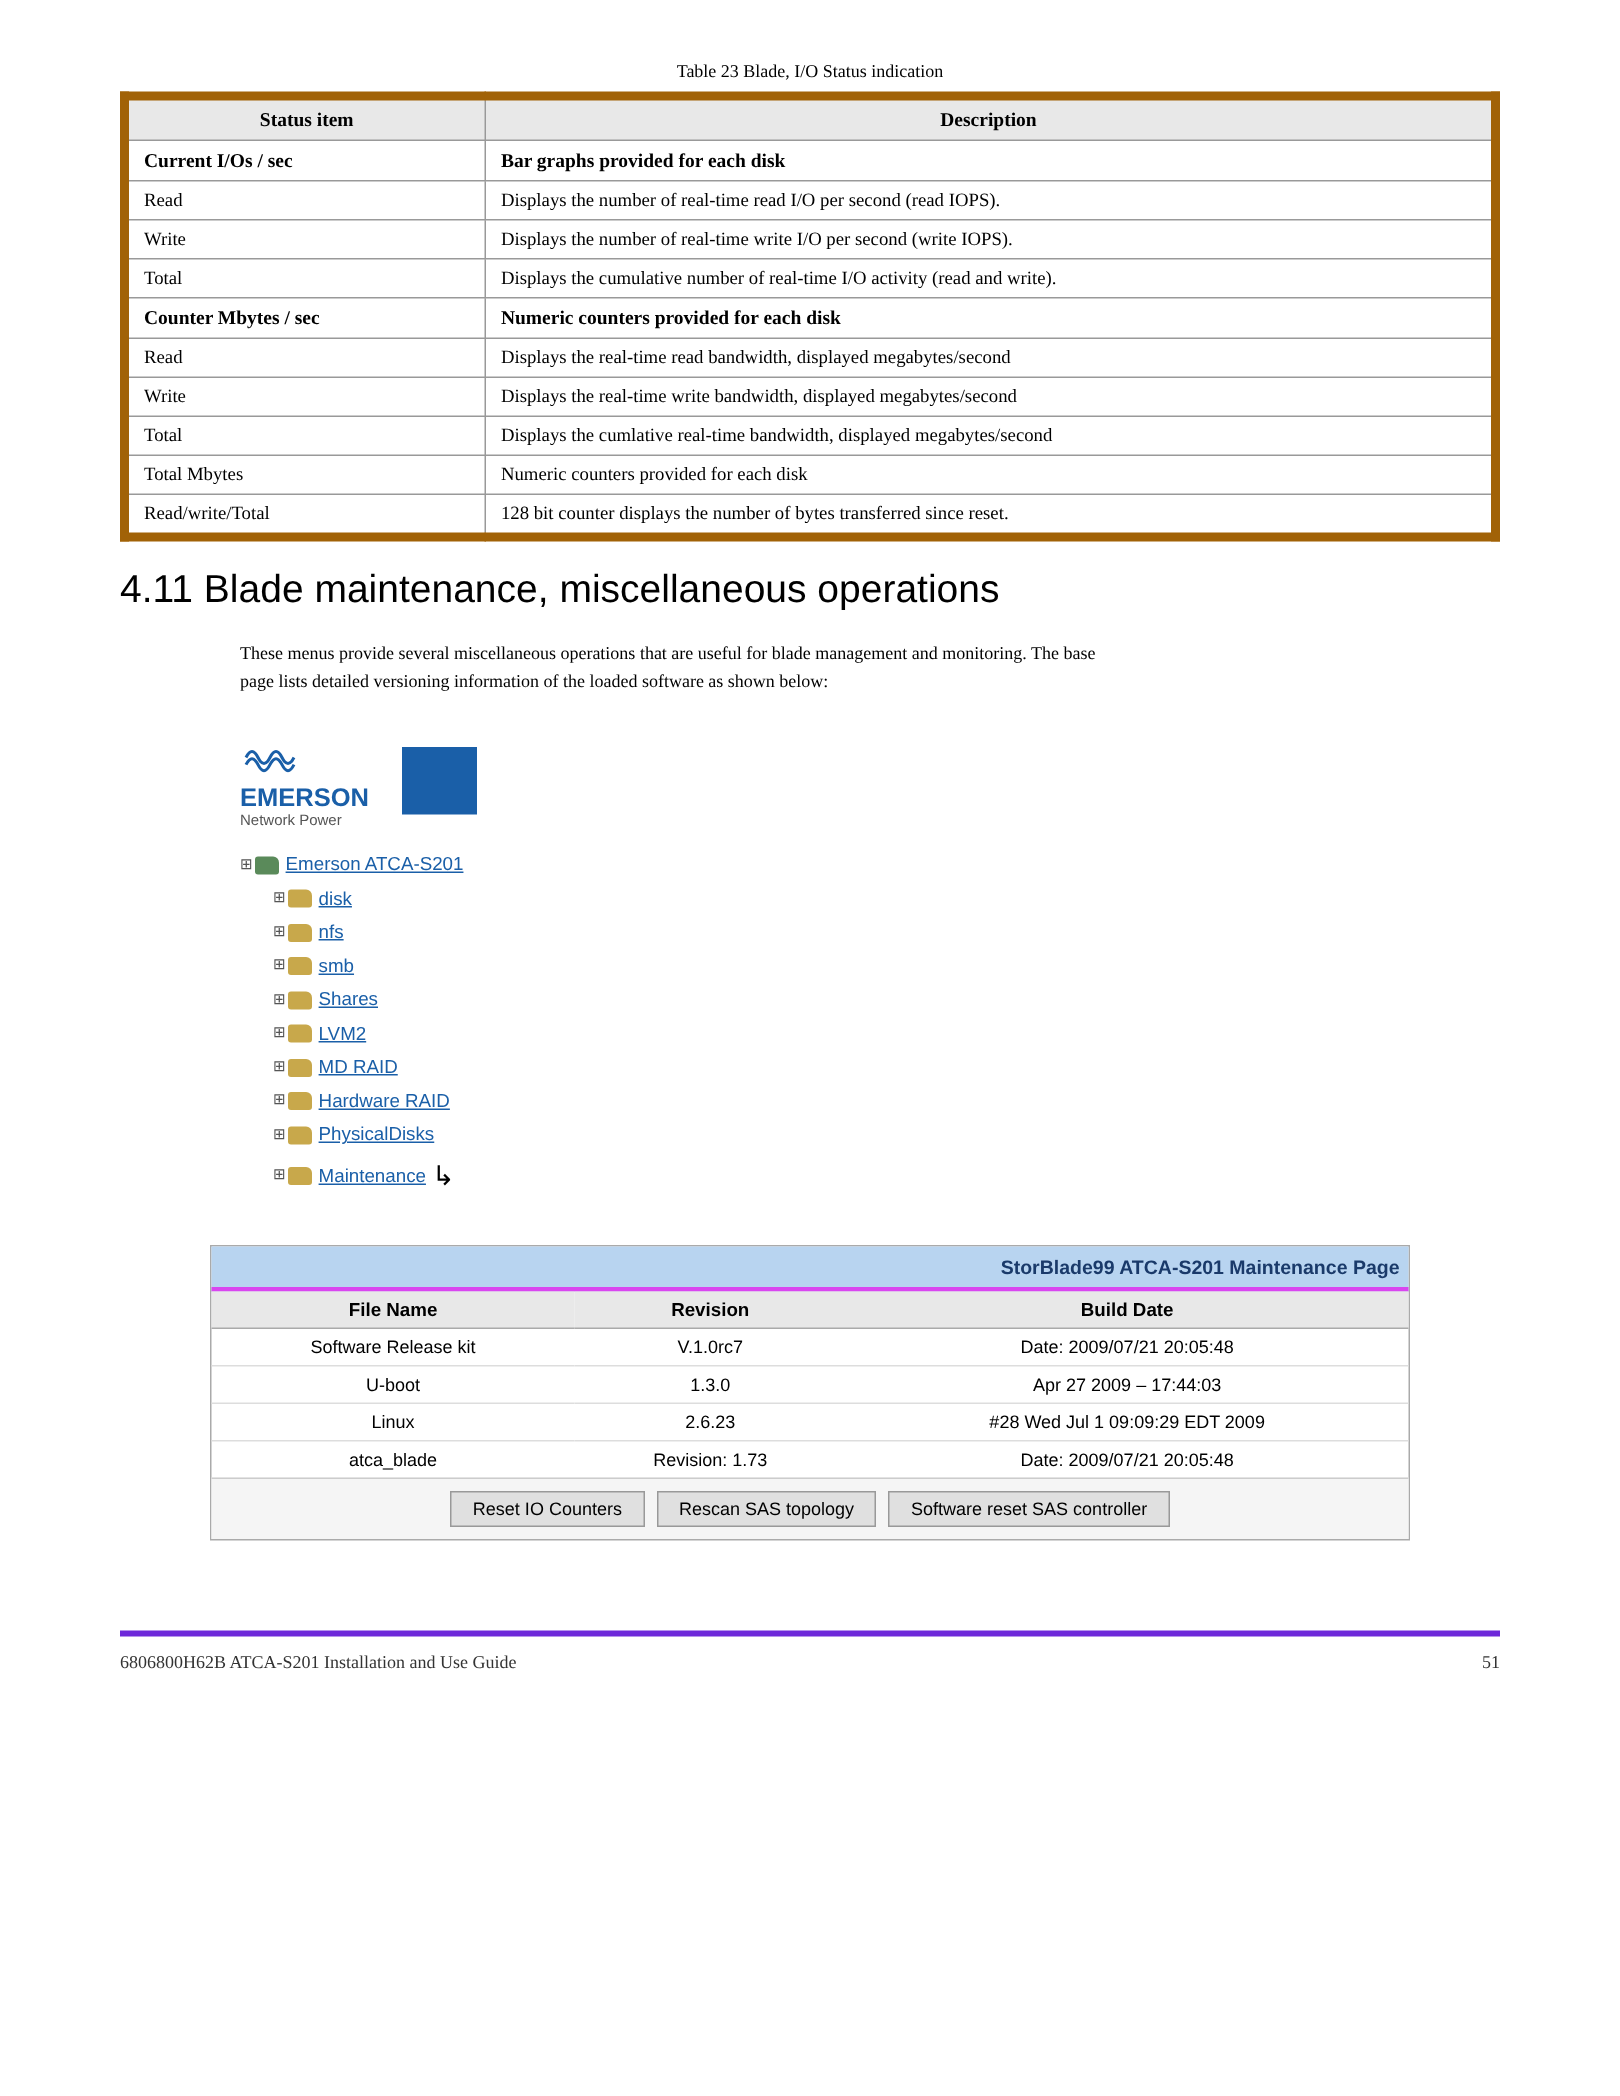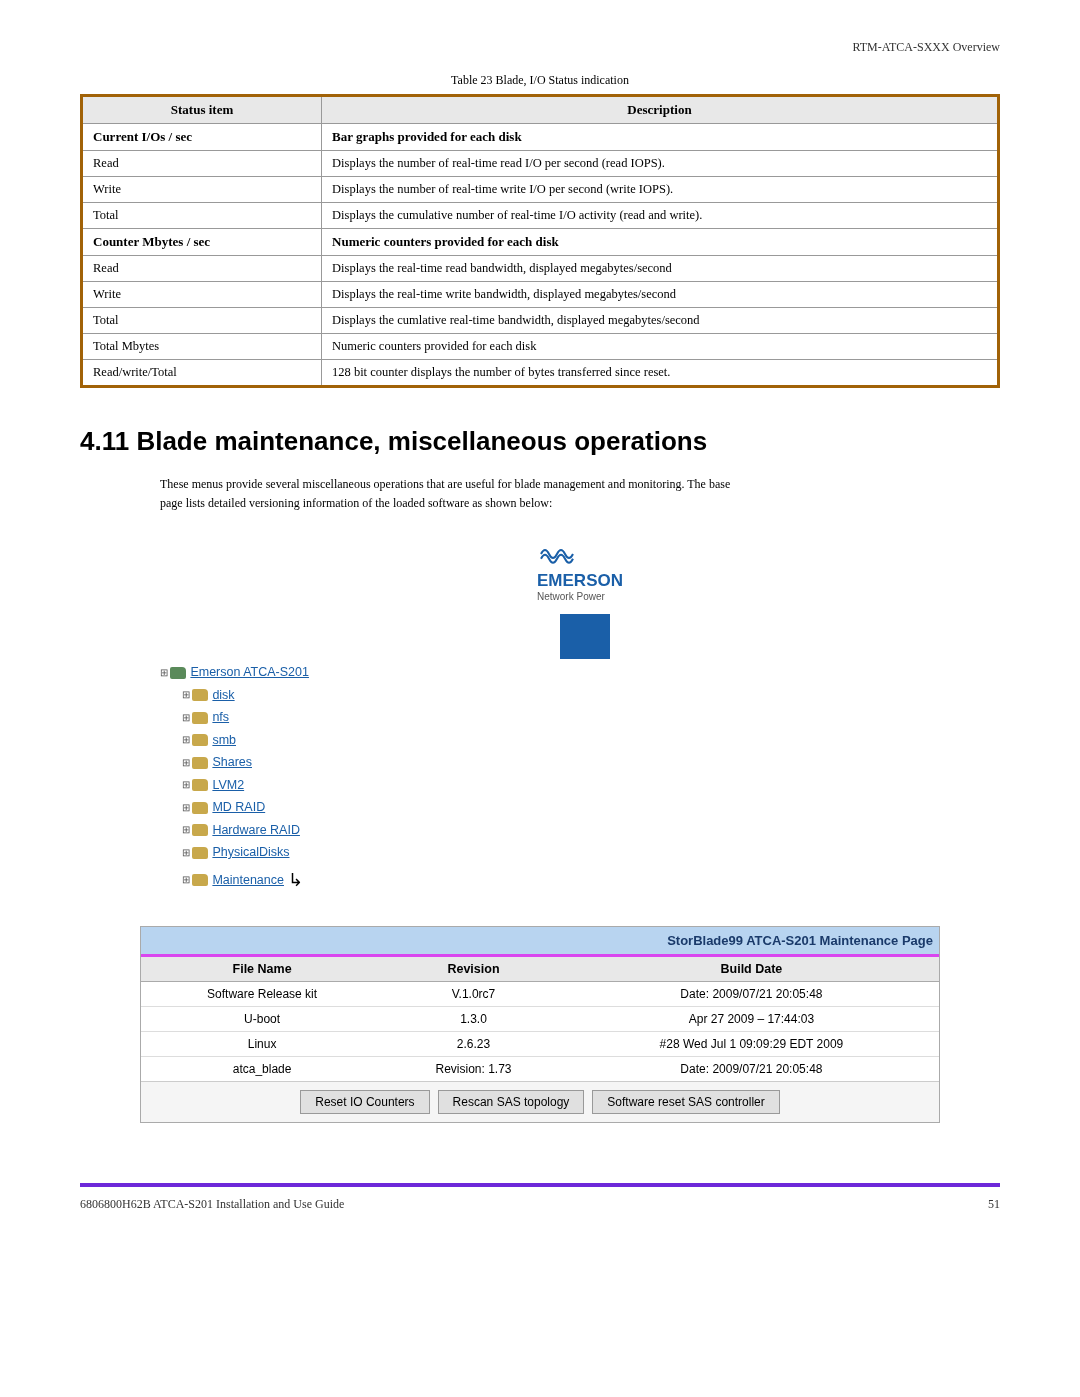--- a/index.html
+++ b/index.html
@@ -23,22 +23,22 @@
     }
     .table-caption {
       text-align: center;
       font-size: 12px;
       margin-bottom: 6px;
       font-weight: normal;
     }
     .status-table {
       width: 100%;
       border-collapse: collapse;
-      border: 3px solid #a16207;
-      margin-bottom: 38px;
+      border: 6px solid #a16207;
+      margin-bottom: 16px;
     }
     .status-table th, .status-table td {
       border: 1px solid #999;
       padding: 5px 10px;
       vertical-align: top;
       font-size: 12.5px;
     }
     .status-table thead th {
       background: #e8e8e8;
       font-weight: bold;
@@ -46,21 +46,21 @@
     }
     .status-table .section-row td {
       font-weight: bold;
       font-size: 13px;
     }
     .status-table .normal-row td {
       font-weight: normal;
     }
     .section-heading {
       font-size: 26px;
-      font-weight: bold;
+      font-weight: normal;
       font-family: Arial, sans-serif;
       margin-bottom: 18px;
       margin-top: 10px;
     }
     .intro-text {
       margin-left: 80px;
       margin-bottom: 24px;
       font-size: 12px;
       line-height: 1.6;
       max-width: 580px;
@@ -146,40 +146,36 @@
       border-top: 4px solid #6d28d9;
       padding-top: 10px;
       margin-top: 60px;
       font-size: 12px;
       color: #333;
     }
     .emerson-logo-row {
       display: flex;
       align-items: center;
       gap: 12px;
-      margin-bottom: 2px;
-      flex-direction: column;
+      margin-bottom: 12px;
     }
     .emerson-wordmark {
       display: flex;
       flex-direction: column;
     }
     .waves-icon {
       width: 40px;
       height: 30px;
     }
   </style>
 </head>
 <body>
 
 <div class="page">
 
-  <div class="header-right">
-    <span>RTM-ATCA-SXXX Overview</span>
-  </div>
 
   <div class="table-caption">Table 23 Blade, I/O Status indication</div>
 
   <table class="status-table">
     <thead>
       <tr>
         <th>Status item</th>
         <th>Description</th>
       </tr>
     </thead>

